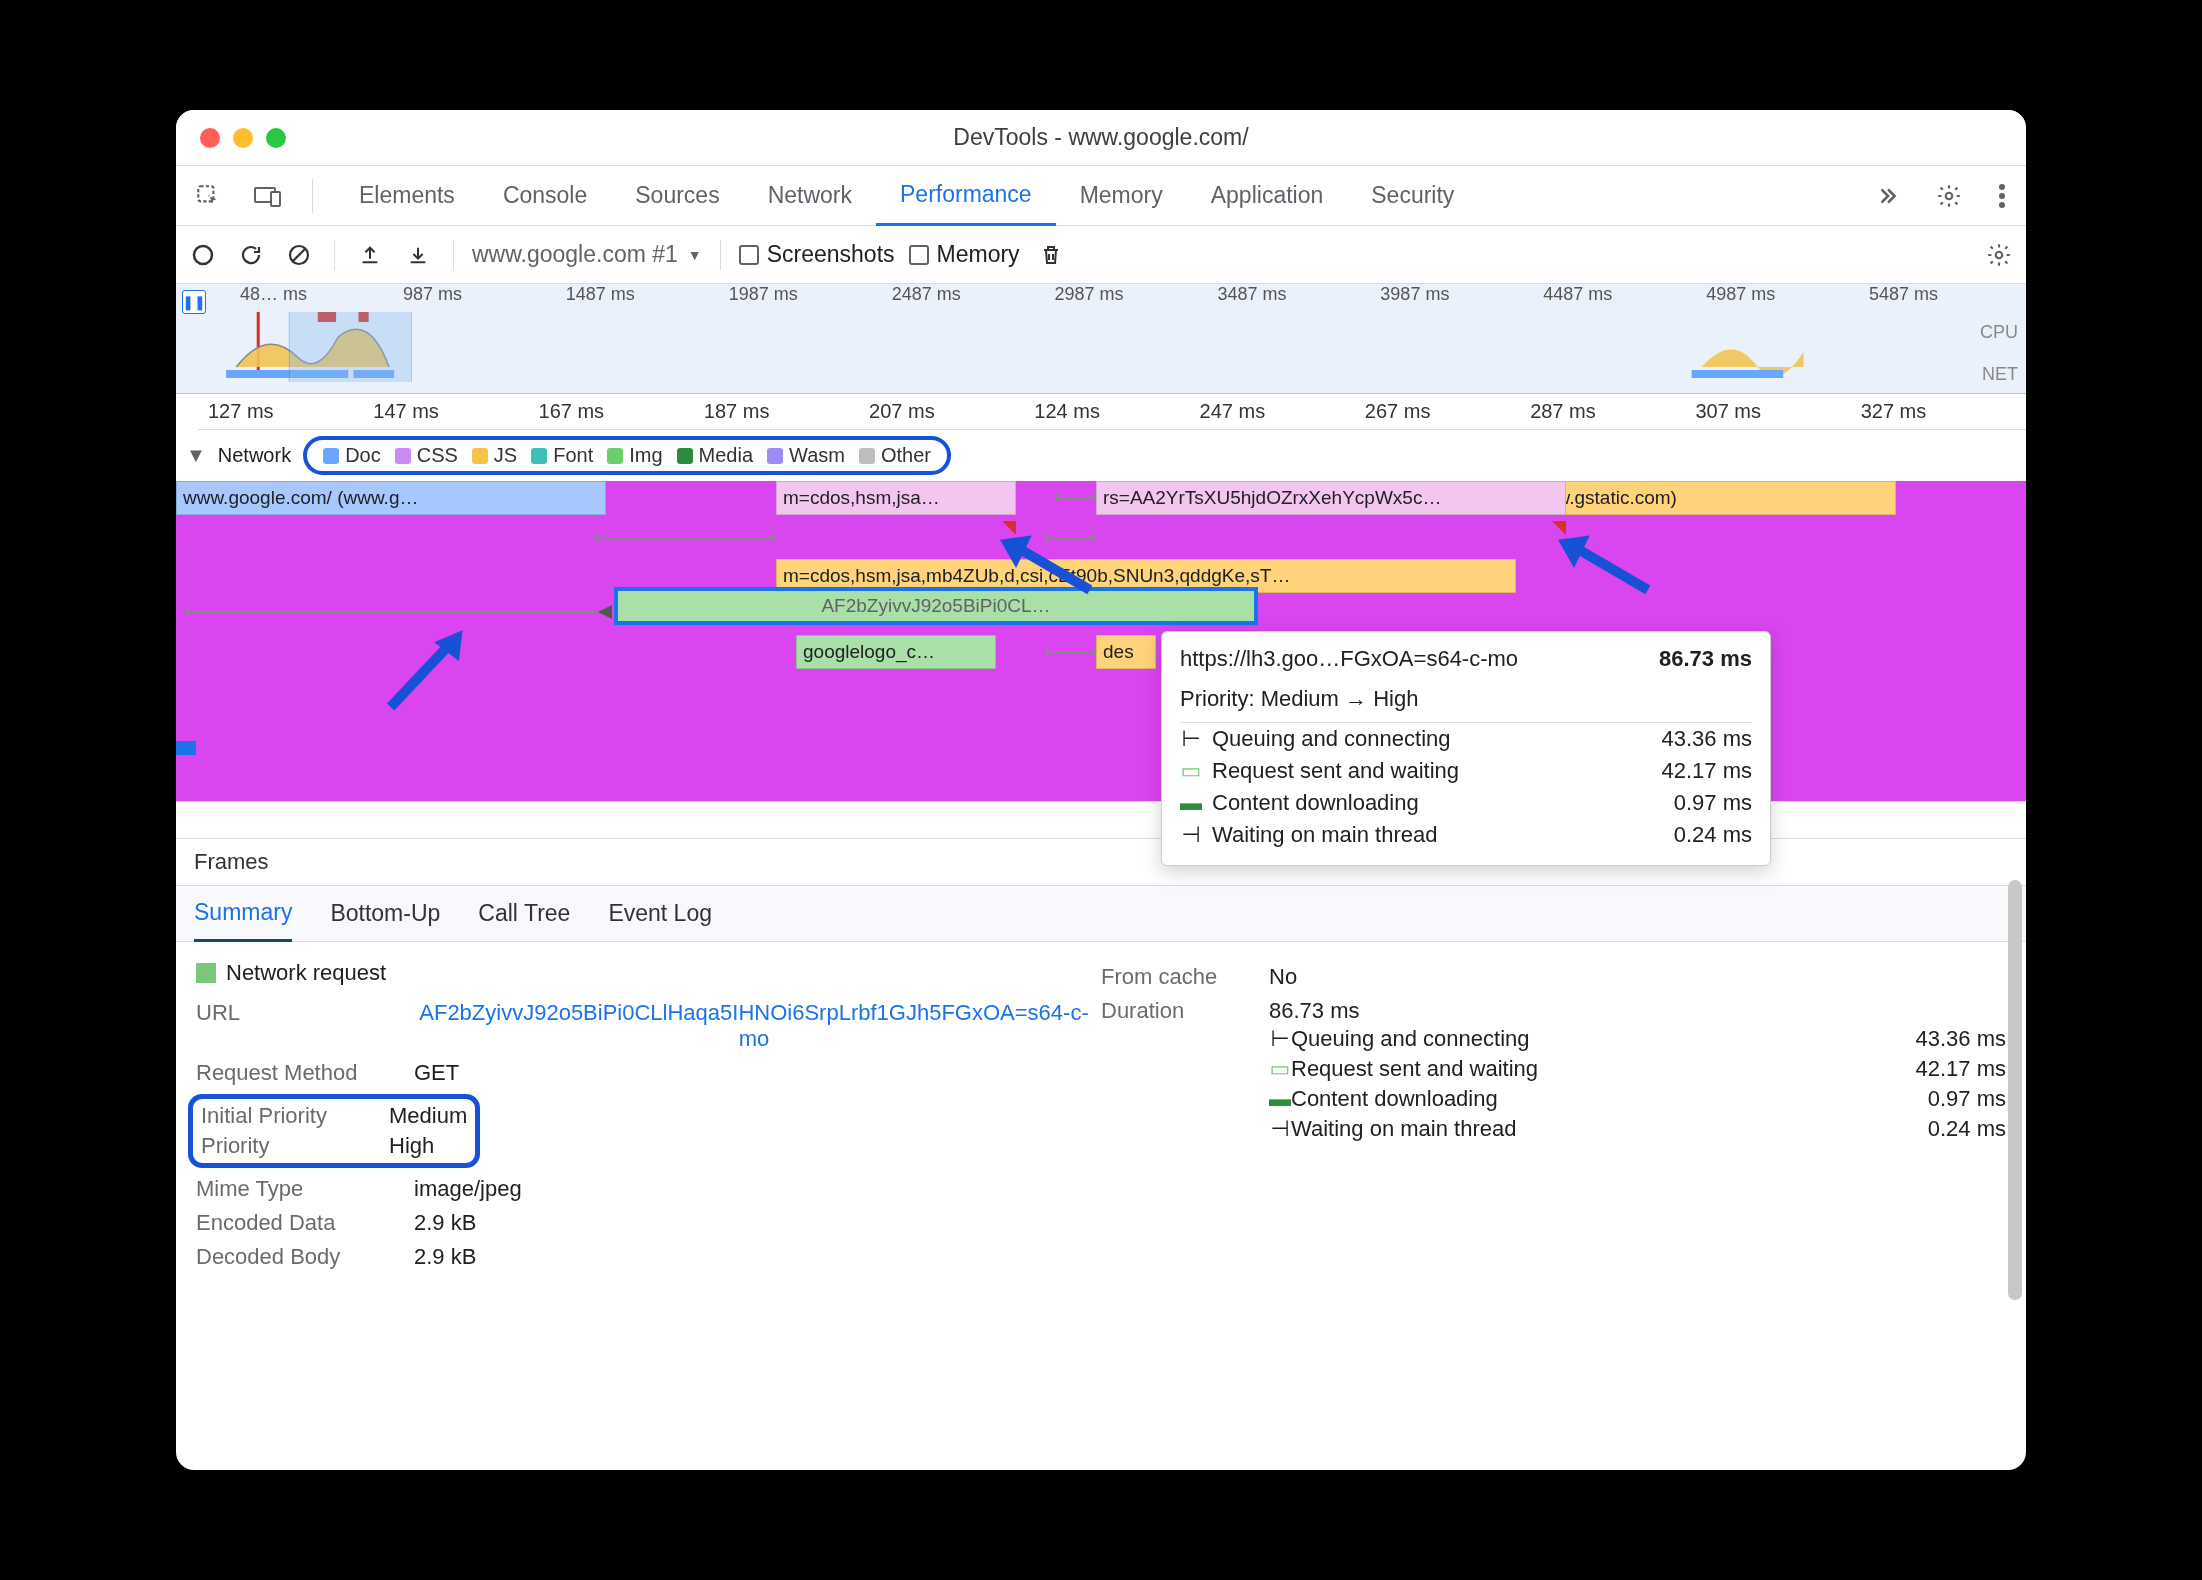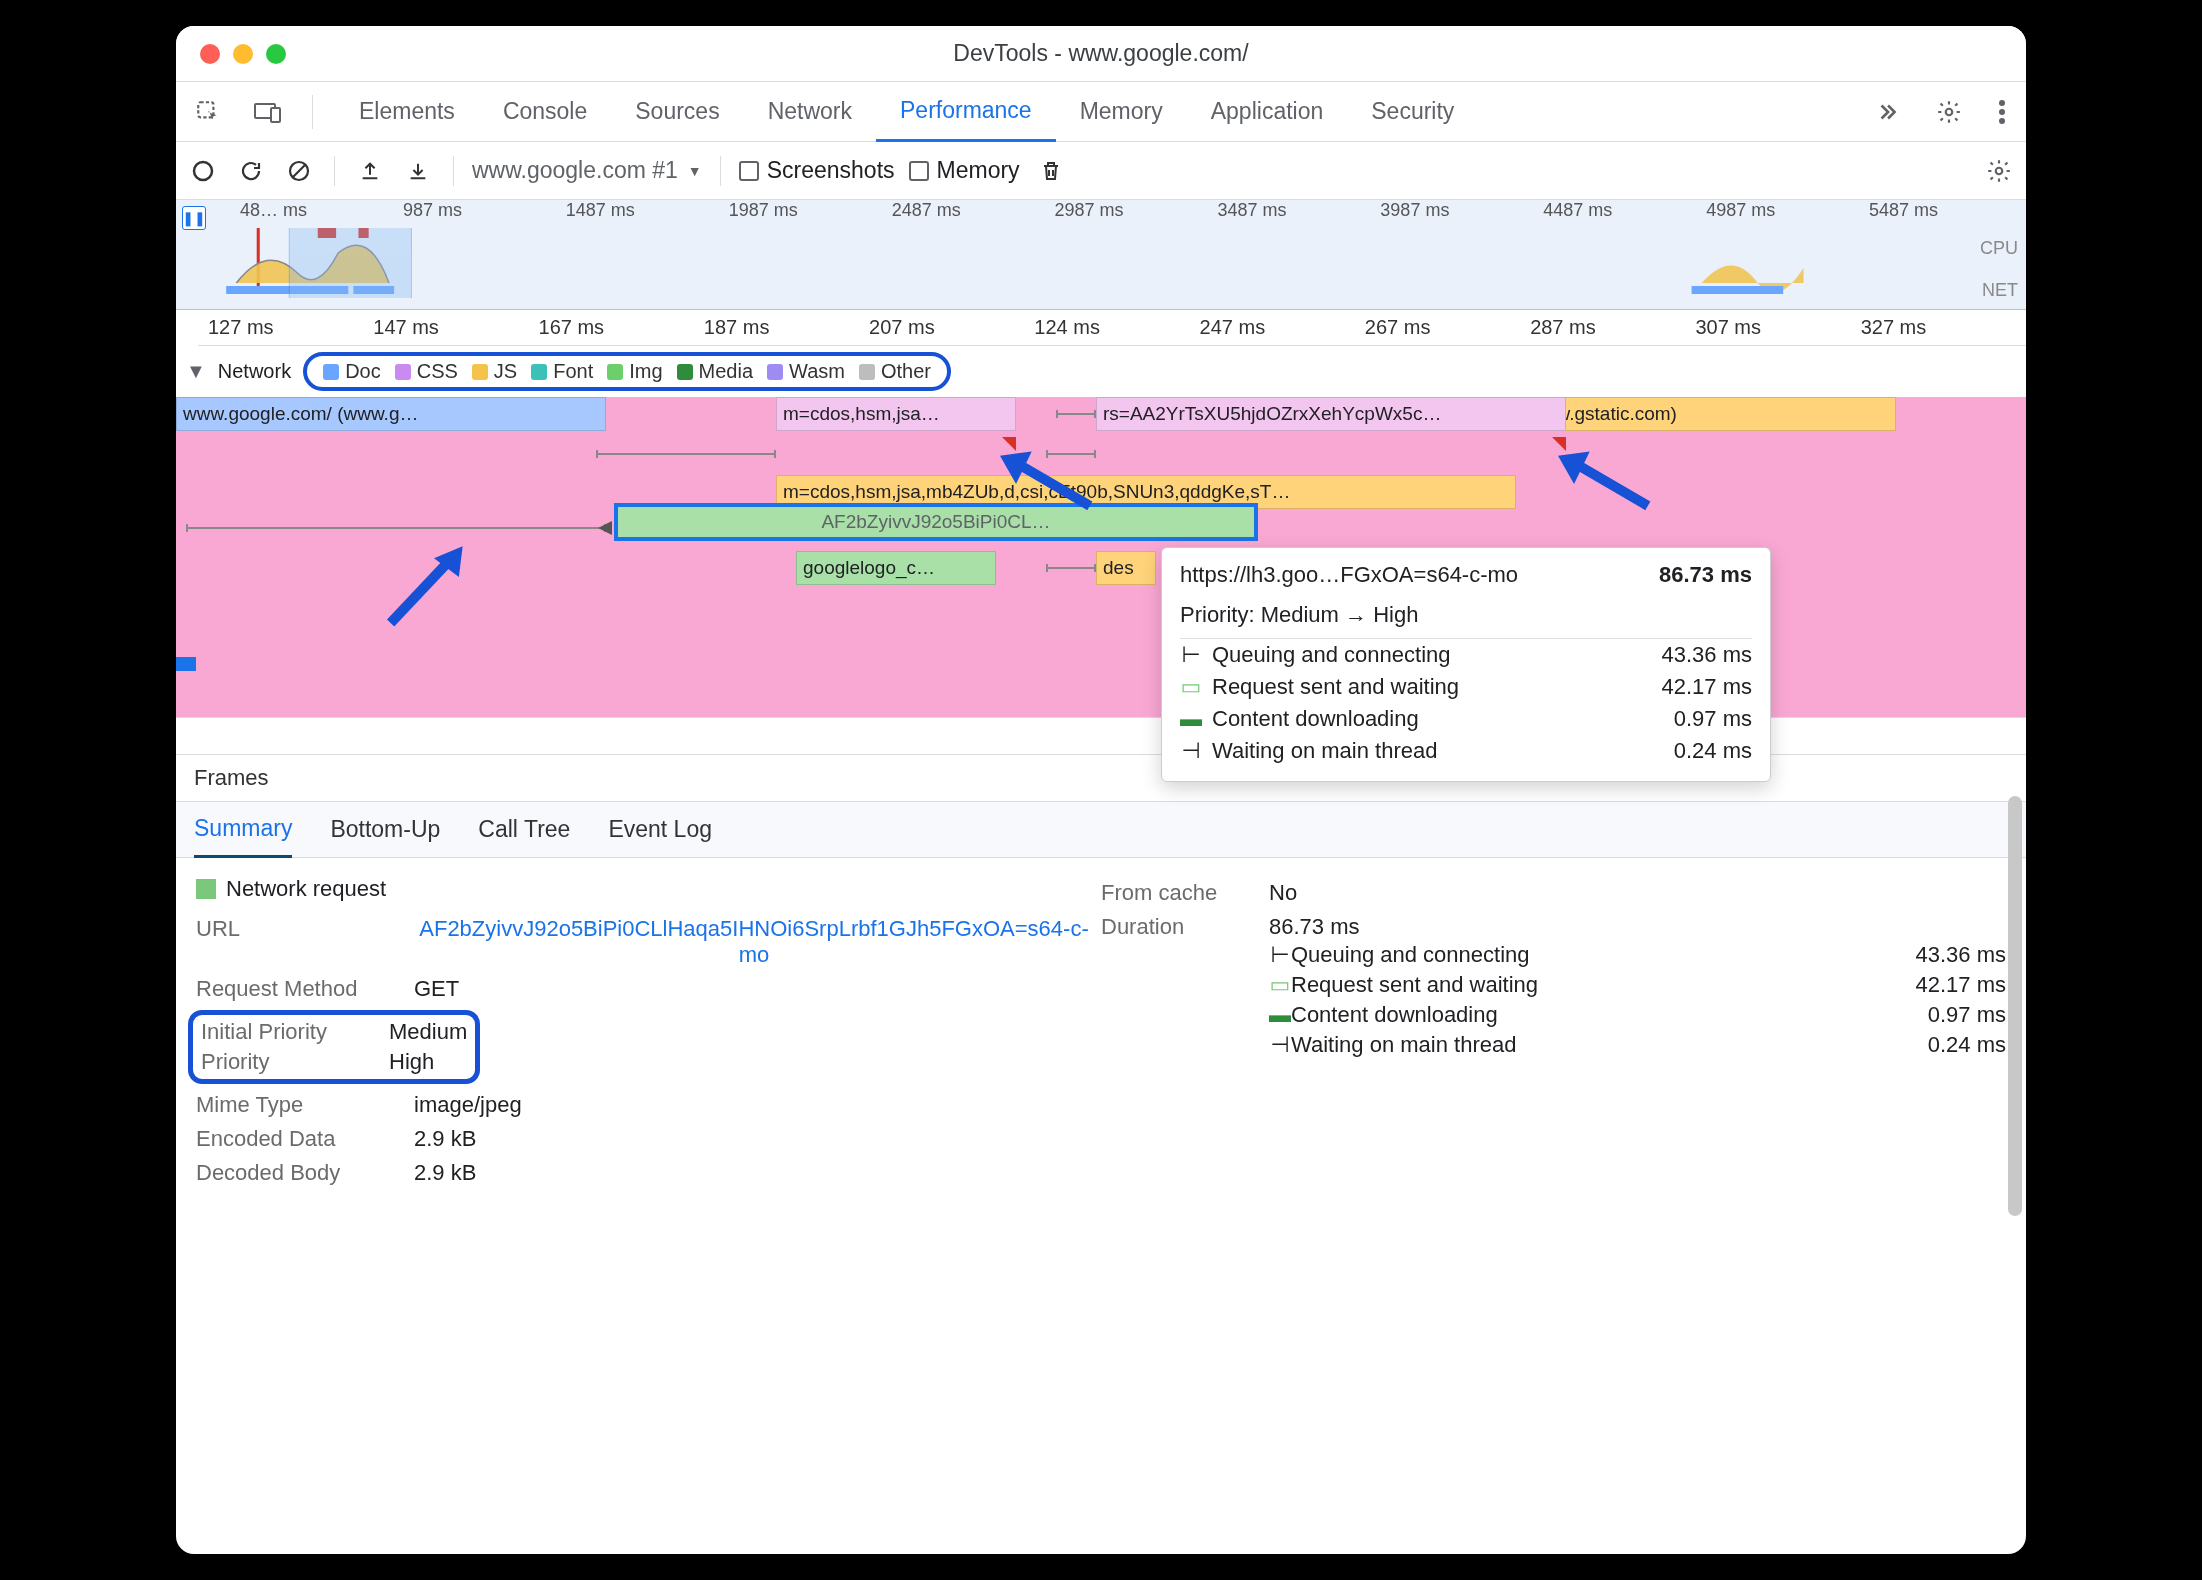--- a/index.html
+++ b/index.html
@@ -1,17 +1,17 @@
 <!DOCTYPE html>
 <html><head>
 <meta charset="utf-8">
 <style>
 * { box-sizing: border-box; margin: 0; padding: 0; font-family: -apple-system, "Helvetica Neue", Arial, sans-serif; }
 body { background: #000; display: flex; align-items: center; justify-content: center; width: 2202px; height: 1580px; }
-.frame { width: 1850px; height: 1528px; background: #fff; border-radius: 18px; box-shadow: 0 20px 60px rgba(0,0,0,.5); position: relative; overflow: hidden; display: flex; flex-direction: column; font-size: 23px; color: #202124; }
+.frame { width: 1850px; height: 1360px; background: #fff; border-radius: 18px; box-shadow: 0 20px 60px rgba(0,0,0,.5); position: relative; overflow: hidden; display: flex; flex-direction: column; font-size: 23px; color: #202124; }
 .titlebar { height: 56px; display: flex; align-items: center; position: relative; border-bottom: 1px solid #dadce0; background: #fff; }
 .traffic { display: flex; gap: 13px; padding-left: 24px; }
 .dot { width: 20px; height: 20px; border-radius: 50%; }
 .dot.red{background:#ff5f57}.dot.yel{background:#febc2e}.dot.grn{background:#28c840}
 .title { position: absolute; left: 0; right: 0; text-align: center; font-size: 23px; color: #3c4043; font-weight: 500; pointer-events: none; }
 .tabs { display: flex; align-items: center; border-bottom: 1px solid #dadce0; height: 60px; padding: 0 10px; gap: 16px; }
 .tabs .ico { width: 44px; display: flex; align-items: center; justify-content: center; color: #5f6368; }
 .tabs .sep { width: 1px; height: 34px; background: #dadce0; margin: 0 6px; }
 .tab { padding: 0 24px; height: 60px; display: flex; align-items: center; color: #5f6368; cursor: pointer; }
 .tab.active { color: #1a73e8; border-bottom: 3px solid #1a73e8; font-weight: 500; }
@@ -34,21 +34,21 @@
 
 .ruler2 { display: flex; align-items: center; height: 36px; border-bottom: 1px solid #dadce0; font-size: 20px; color: #333; padding-left: 10px; margin-left: 22px; }
 .ruler2 span { flex: 1; }
 
 .netlabel { display: flex; align-items: center; gap: 12px; padding: 6px 10px; font-size: 20px; }
 .netlabel .tri { color: #5f6368; }
 .legend { display: flex; align-items: center; gap: 14px; border: 4px solid #1651d6; border-radius: 28px; padding: 4px 16px; }
 .legend .li { display: flex; align-items: center; gap: 6px; font-size: 20px; color: #333; }
 .legend .sw { width: 16px; height: 16px; border-radius: 3px; }
 
-.flame { position: relative; height: 320px; background: #f9a8d4; padding-left: 20px; }
+.flame { position: relative; height: 320px; background: #d946ef; padding-left: 20px; }
 .row { position: absolute; height: 34px; display: flex; align-items: center; font-size: 19px; white-space: nowrap; overflow: hidden; padding: 0 6px; border: 1px solid rgba(0,0,0,.15); }
 .bg-blue{background:#a6c8ff}.bg-pink{background:#f3c6f0}.bg-yel{background:#ffd37a}.bg-grn{background:#a8e0a8}
 .row.sel { outline: 4px solid #1a73e8; outline-offset: -2px; }
 .redtri { position: absolute; width: 0; height: 0; border-left: 14px solid transparent; border-top: 14px solid #d93025; }
 .arrow { position: absolute; color: #1651d6; font-size: 64px; transform: rotate(-8deg); }
 .thinbar { position: absolute; height: 2px; background: #888; }
 .thinbar::before,.thinbar::after{content:'';position:absolute;width:2px;height:8px;background:#888;top:-3px}
 .thinbar::before{left:0}.thinbar::after{right:0}
 
 .tooltip { position: absolute; background: #fff; border: 1px solid #ccc; border-radius: 6px; box-shadow: 0 6px 20px rgba(0,0,0,.18); padding: 14px 18px; font-size: 22px; z-index: 50; min-width: 610px; }

